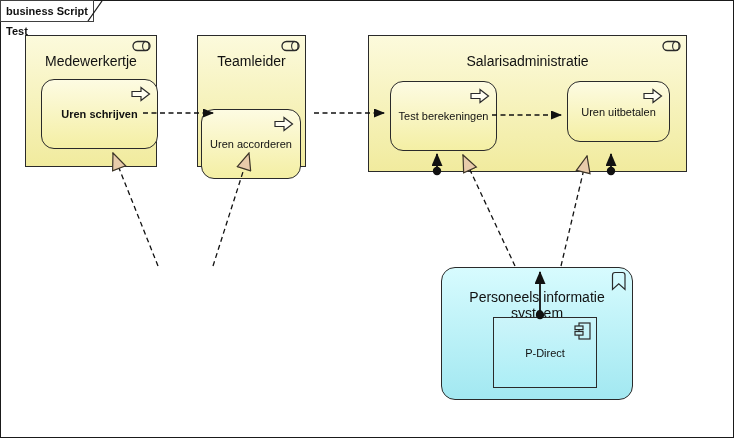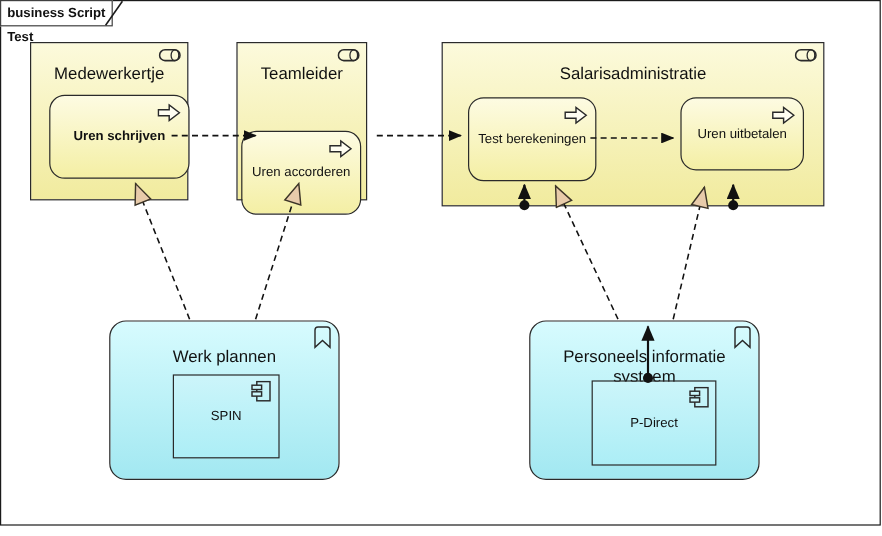--- a/index.html
+++ b/index.html
@@ -74,34 +74,20 @@
       <span class="proc-label">Test berekeningen</span>
     </div>
     <div class="box biz-process" style="left:198px;top:45px;width:103px;height:61px;">
       <svg class="corner-icon" style="top:6px;right:6px;" width="20" height="16">
         <path d="M1,5.5 H10 V1.5 L18.5,8 L10,14.5 V10.5 H1 Z" fill="#fffef2" stroke="#2a2a2a" stroke-width="1.2"></path>
       </svg>
       <span class="proc-label">Uren uitbetalen</span>
     </div>
   </div>
 
-  <div class="box app-container" style="left:91px;top:267px;width:192px;height:133px;">
-    <div class="title app-title">Werk plannen</div>
-    <svg class="corner-icon" style="top:3px;right:5px;" width="16" height="20">
-      <path d="M1.5,4 Q1.5,1.5 4,1.5 H11.5 Q14,1.5 14,4 V18.5 L7.75,12.8 L1.5,18.5 Z" fill="none" stroke="#2a2a2a" stroke-width="1.2"></path>
-    </svg>
-    <div class="box app-component" style="left:52px;top:44px;width:89px;height:70px;">
-      <svg class="corner-icon" style="top:4px;right:5px;" width="18" height="18">
-        <rect x="5" y="1" width="11" height="16" fill="none" stroke="#2a2a2a" stroke-width="1.2"></rect>
-        <rect x="1" y="4" width="8" height="3.6" fill="#ccf5fa" stroke="#2a2a2a" stroke-width="1.2"></rect>
-        <rect x="1" y="9.5" width="8" height="3.6" fill="#ccf5fa" stroke="#2a2a2a" stroke-width="1.2"></rect>
-      </svg>
-      <span class="proc-label">SPIN</span>
-    </div>
-  </div>
 
   <div class="box app-container" style="left:441px;top:267px;width:192px;height:133px;">
     <div class="title app-title">Personeels informatie systeem</div>
     <svg class="corner-icon" style="top:3px;right:5px;" width="16" height="20">
       <path d="M1.5,4 Q1.5,1.5 4,1.5 H11.5 Q14,1.5 14,4 V18.5 L7.75,12.8 L1.5,18.5 Z" fill="none" stroke="#2a2a2a" stroke-width="1.2"></path>
     </svg>
     <div class="box app-component" style="left:51px;top:49px;width:104px;height:71px;">
       <svg class="corner-icon" style="top:4px;right:4px;" width="18" height="18">
         <rect x="5" y="1" width="11" height="16" fill="none" stroke="#2a2a2a" stroke-width="1.2"></rect>
         <rect x="1" y="4" width="8" height="3.6" fill="#ccf5fa" stroke="#2a2a2a" stroke-width="1.2"></rect>

